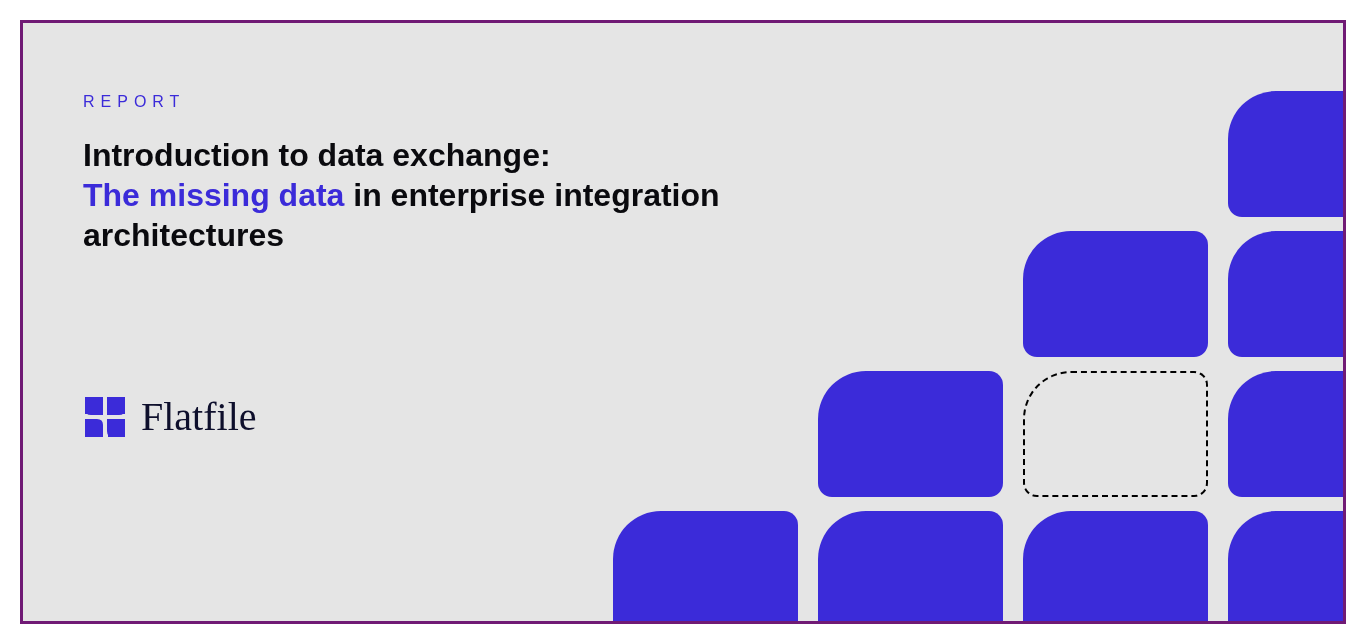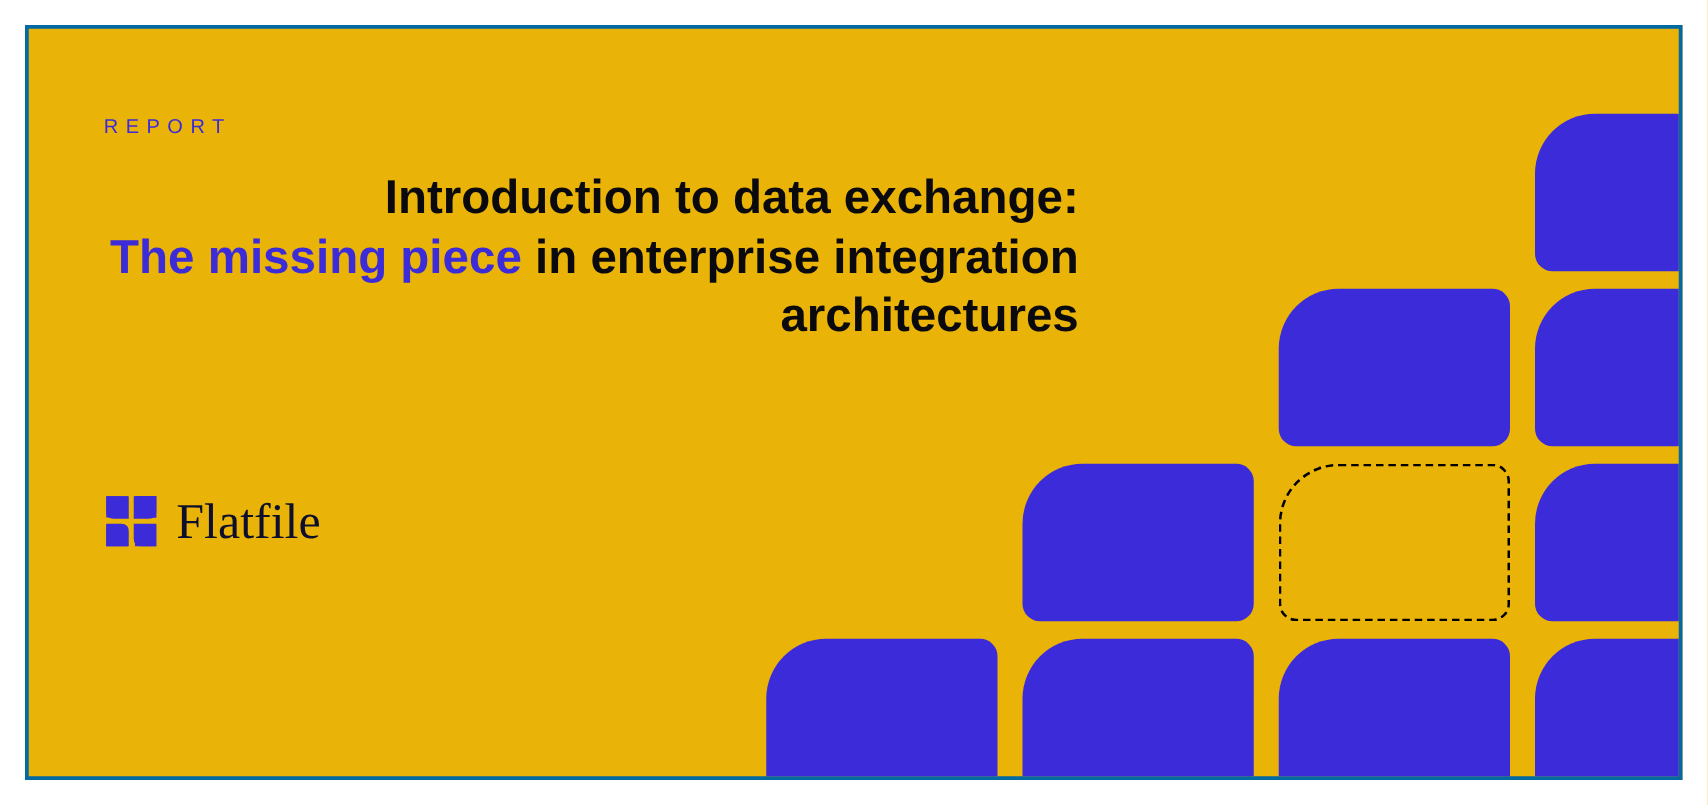--- a/index.html
+++ b/index.html
@@ -2,48 +2,47 @@
 <html><head>
 <meta charset="utf-8">
 <style>
   * { margin: 0; padding: 0; box-sizing: border-box; }
   html, body { width: 1366px; height: 644px; overflow: hidden; background: #fff; }
   body { font-family: -apple-system, BlinkMacSystemFont, "Segoe UI", Helvetica, Arial, sans-serif; }
 
   .page {
     position: absolute;
     top: 20px; left: 20px; right: 20px; bottom: 20px;
-    background: #eab308;
-    border: 3px solid #0369a1;
+    background: #e5e5e5;
+    border: 3px solid #701a75;
     overflow: hidden;
   }
 
   .content {
     position: absolute;
     top: 70px;
     left: 60px;
     right: 60px;
   }
 
   .eyebrow {
     color: #3b2bd9;
     font-size: 16px;
     letter-spacing: 6px;
     font-weight: 500;
     text-transform: uppercase;
     margin-bottom: 24px;
   }
 
   .headline {
-    font-size: 38px;
+    font-size: 32px;
     line-height: 1.25;
     font-weight: 800;
     color: #0a0a0e;
     max-width: 780px;
-    text-align: right;
   }
   .headline .accent { color: #3b2bd9; }
 
   .brand {
     position: absolute;
     left: 60px;
     top: 370px;
     display: flex;
     align-items: center;
     gap: 14px;
@@ -103,21 +102,21 @@
 </head>
 <body>
 
 <div class="page">
 
   <div class="content">
     <div class="eyebrow">REPORT</div>
 
     <h1 class="headline">
       <span>Introduction to data exchange:</span><br>
-      <span class="accent">The missing piece</span><span> in enterprise integration architectures</span>
+      <span class="accent">The missing data</span><span> in enterprise integration architectures</span>
     </h1>
   </div>
 
   <div class="brand">
     <span class="brand-mark">
       <svg viewBox="0 0 44 44" width="44" height="44">
         <path d="M2 2 H19 V19 H2 Z" fill="#3b2bd9"></path>
         <path d="M25 2 H42 V19 L25 19 Z" fill="#3b2bd9" transform="translate(0,0)"></path>
         <path d="M25 2 L42 2 L42 19 L30 19 Q25 19 25 14 Z" fill="#3b2bd9"></path>
         <path d="M2 25 H14 Q19 25 19 30 V42 H2 Z" fill="#3b2bd9"></path>

